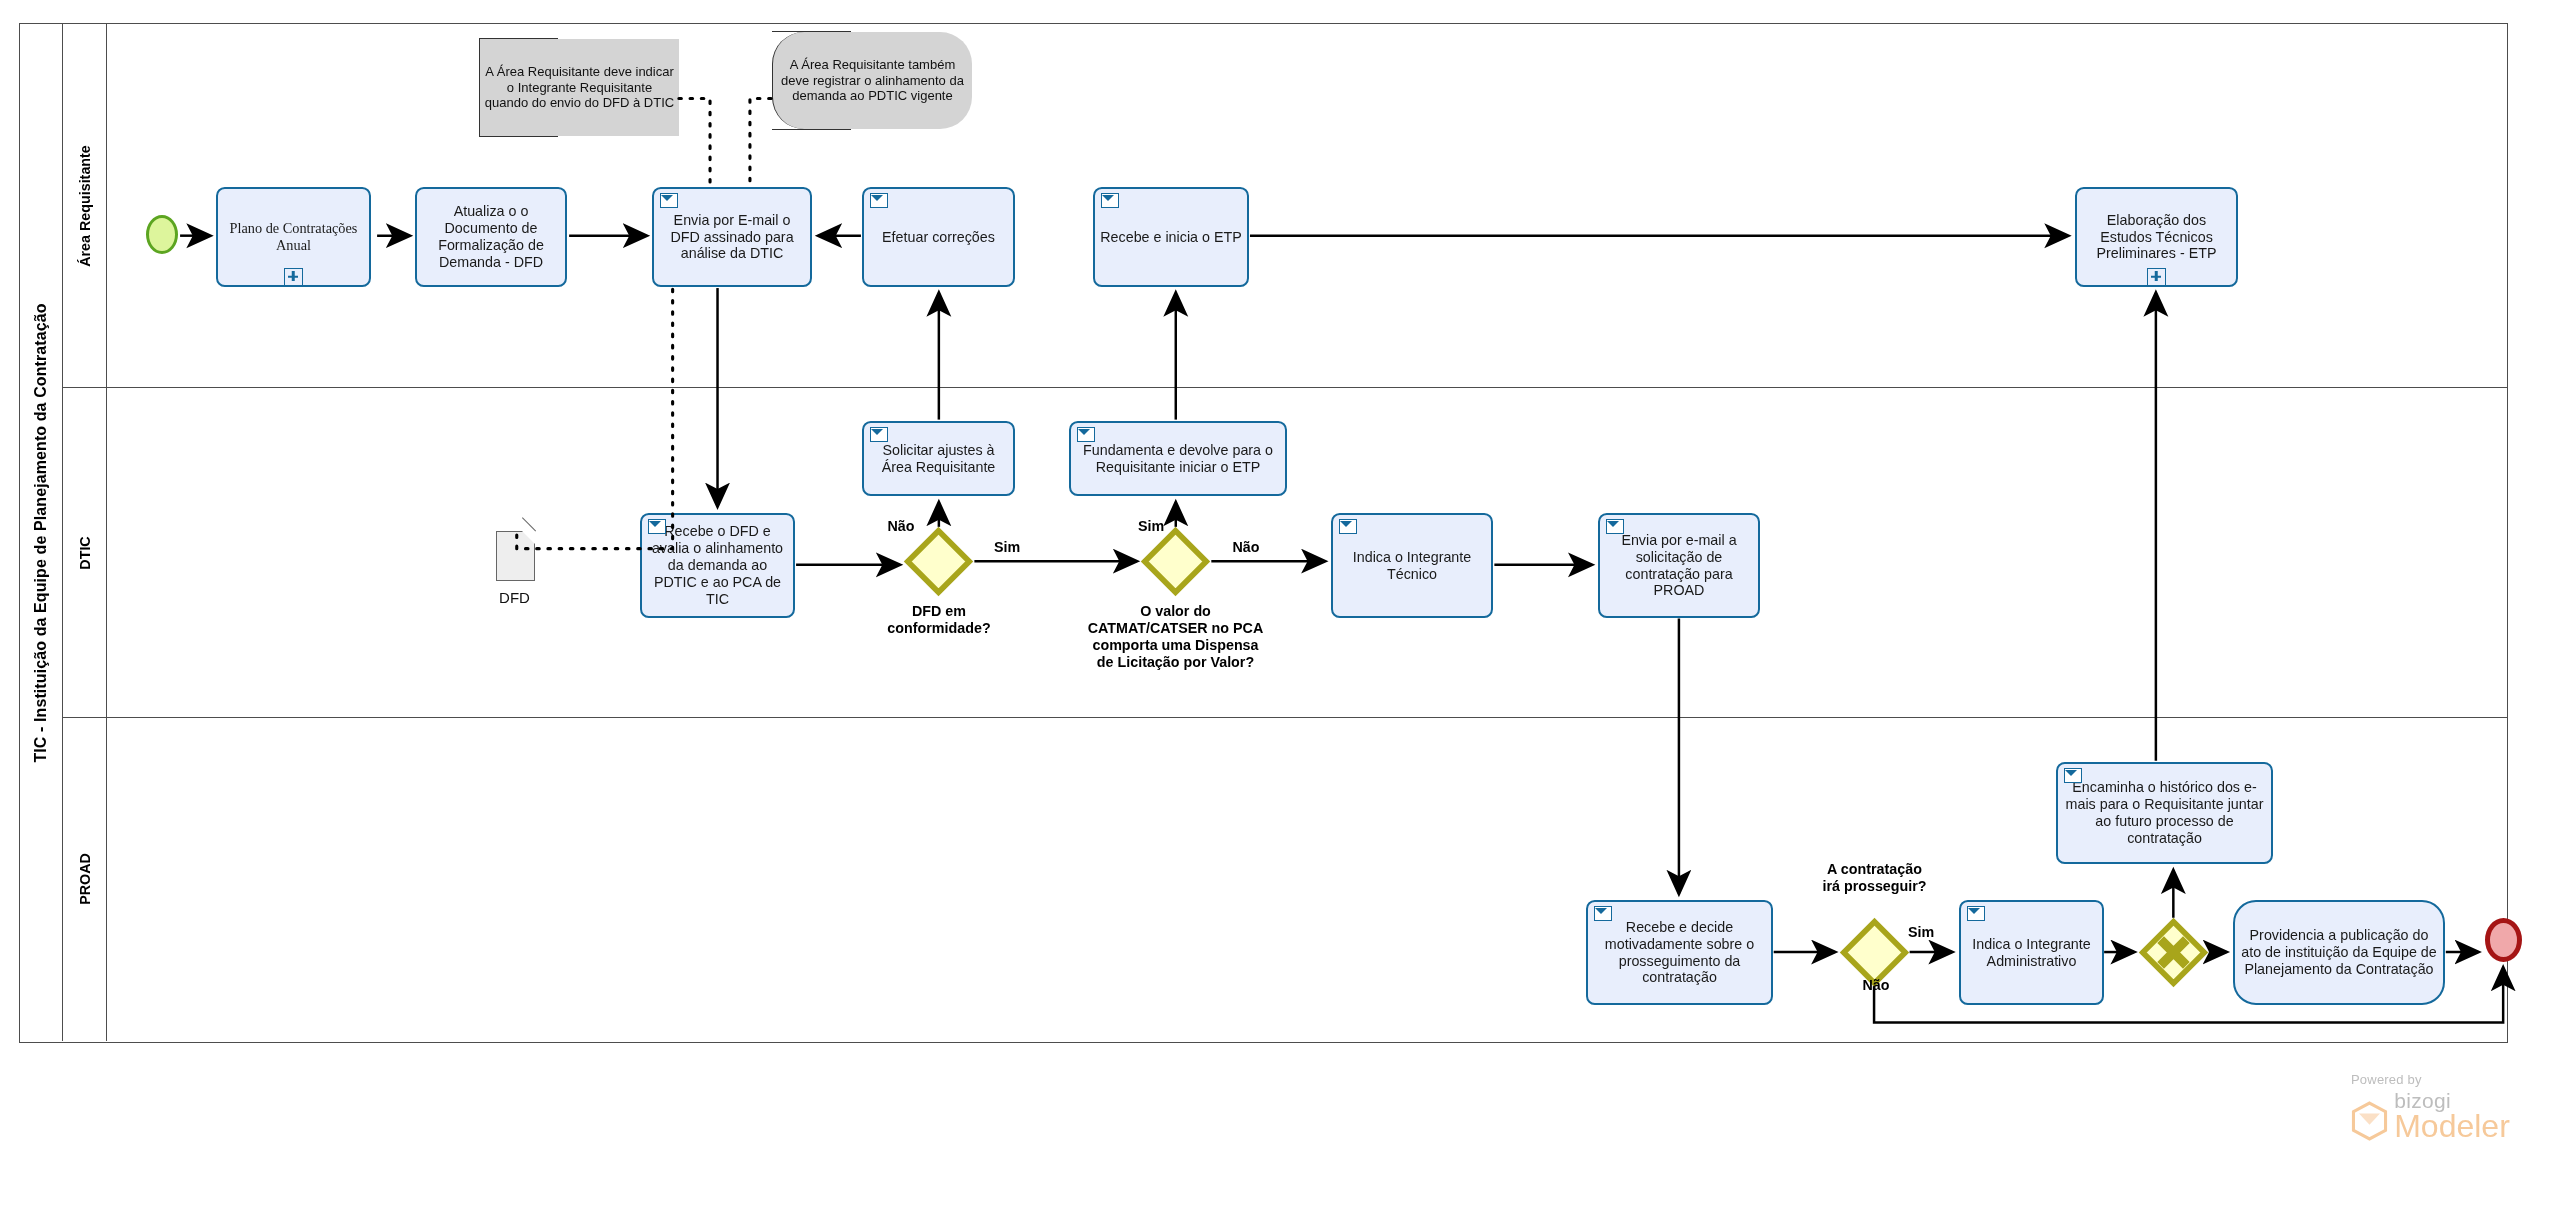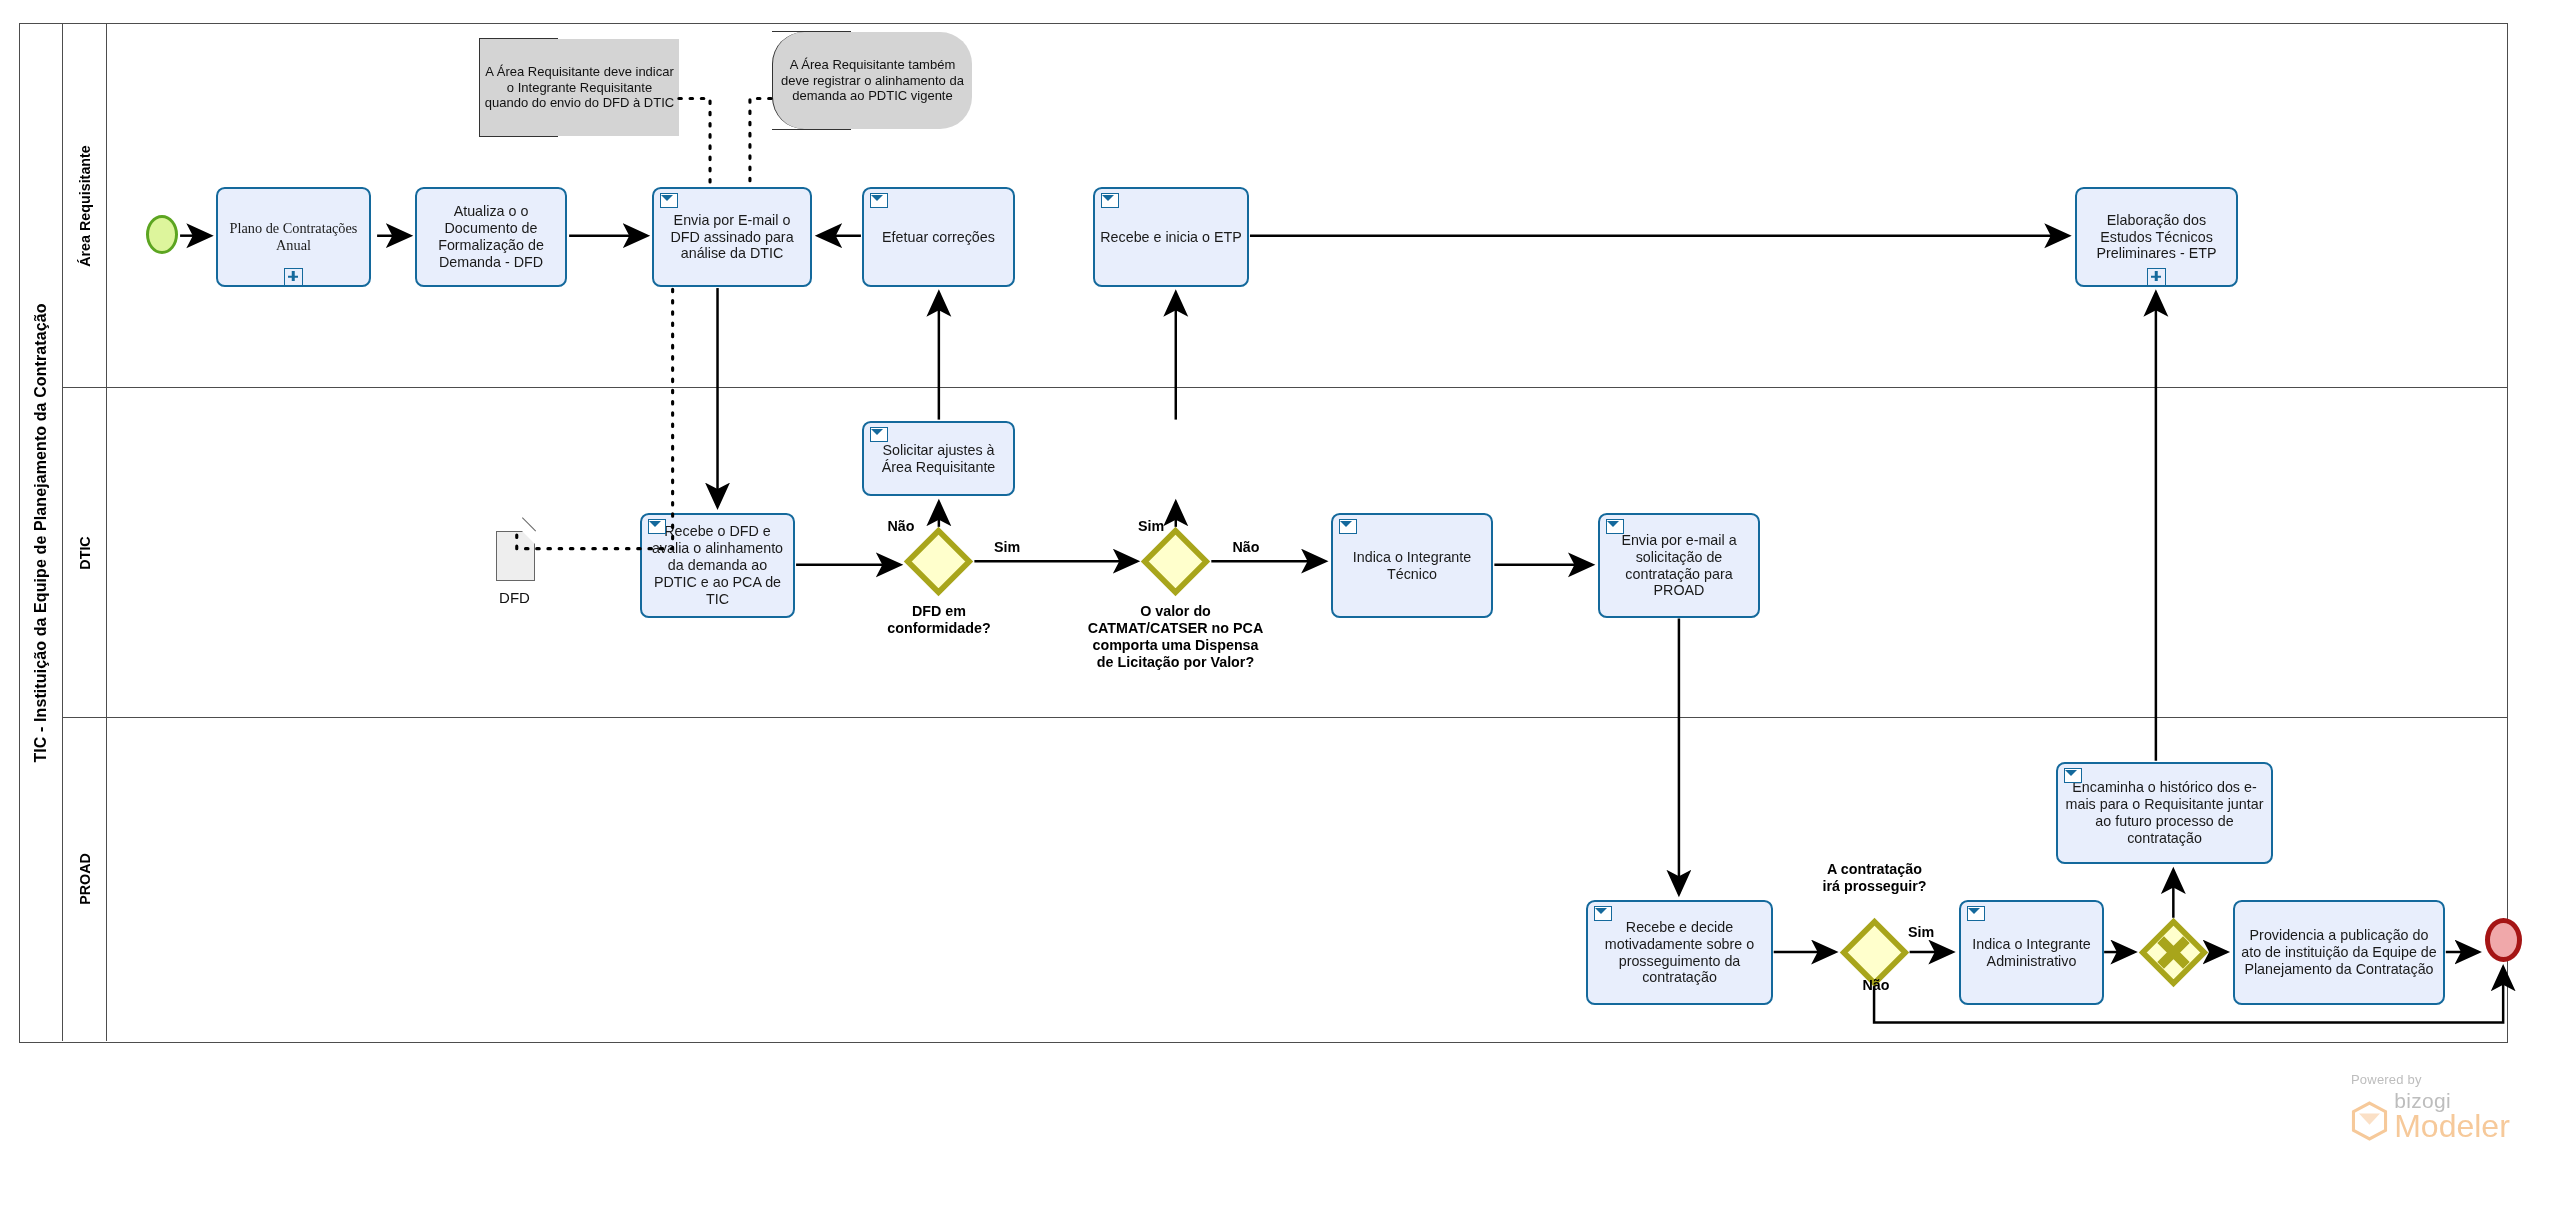--- a/index.html
+++ b/index.html
@@ -143,20 +143,24 @@
   <div class="task" style="left:2075px;top:187px;width:163px;height:100px;">
     <span class="lbl">Elaboração dos Estudos Técnicos Preliminares - ETP</span>
     <div class="plus" style="left:50%;margin-left:-9.4px;bottom:-1.2px;"></div>
   </div>
 
   <div class="task" style="left:862px;top:421px;width:153px;height:75px;">
     <div class="env"></div>
     <span class="lbl">Solicitar ajustes à Área Requisitante</span>
   </div>
 
+  <div class="task" style="left:1069px;top:421px;width:218px;height:75px;">
+    <div class="env"></div>
+    <span class="lbl">Fundamenta e devolve para o Requisitante iniciar o ETP</span>
+  </div>
 
   <div class="task" style="left:640px;top:513px;width:155px;height:105px;">
     <div class="env"></div>
     <span class="lbl">Recebe o DFD e avalia o alinhamento da demanda ao PDTIC e ao PCA de TIC</span>
   </div>
 
   <div class="task" style="left:1331px;top:513px;width:162px;height:105px;">
     <div class="env"></div>
     <span class="lbl">Indica o Integrante Técnico</span>
   </div>
@@ -214,21 +218,21 @@
       <polygon points="55,6 104,55 55,104 6,55" fill="#ffffcc" stroke="#a8a51b" stroke-width="9"></polygon>
       <path d="M55 26 L55 84 M26 55 L84 55" stroke="#a8a51b" stroke-width="15" stroke-linecap="butt" transform="rotate(45 55 55)"></path>
     </svg>
   </div>
 
   <div class="task" style="left:2056px;top:762px;width:217px;height:102px;">
     <div class="env"></div>
     <span class="lbl">Encaminha o histórico dos e-mais para o Requisitante juntar ao futuro processo de contratação</span>
   </div>
 
-  <div class="task" style="left:2233px;top:900px;width:212px;height:105px;">
+  <div class="task" style="left:2233px;top:900px;width:212px;height:105px;border-radius:23px;">
     <span class="lbl">Providencia a publicação do ato de instituição da Equipe de Planejamento da Contratação</span>
   </div>
 
   <div class="end-ev" style="left:2485px;top:918px;"></div>
 
   <svg id="wires" viewBox="0 0 4130 1968" width="2576" height="1227">
     <defs>
       <marker id="ah" markerWidth="12" markerHeight="12" refX="9.5" refY="5" orient="auto" markerUnits="strokeWidth">
         <path d="M0,0 L11,5 L0,10 L2.6,5 z" fill="#000"></path>
       </marker>

